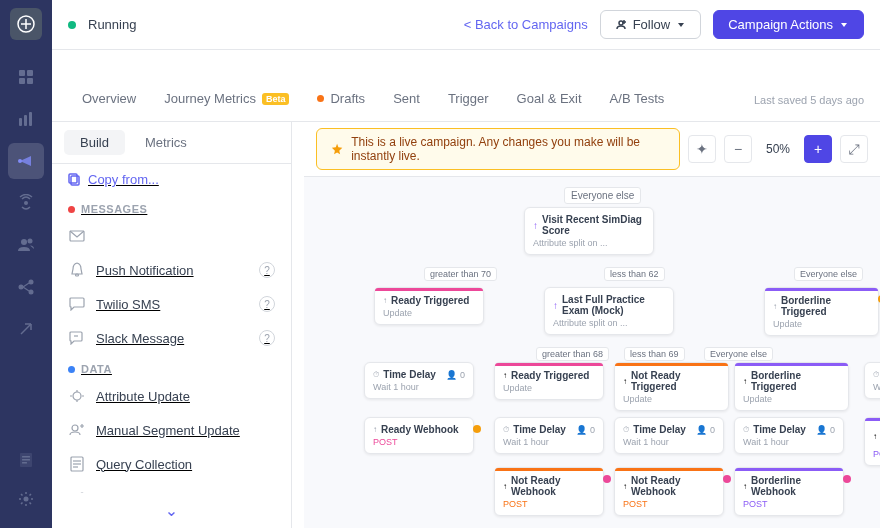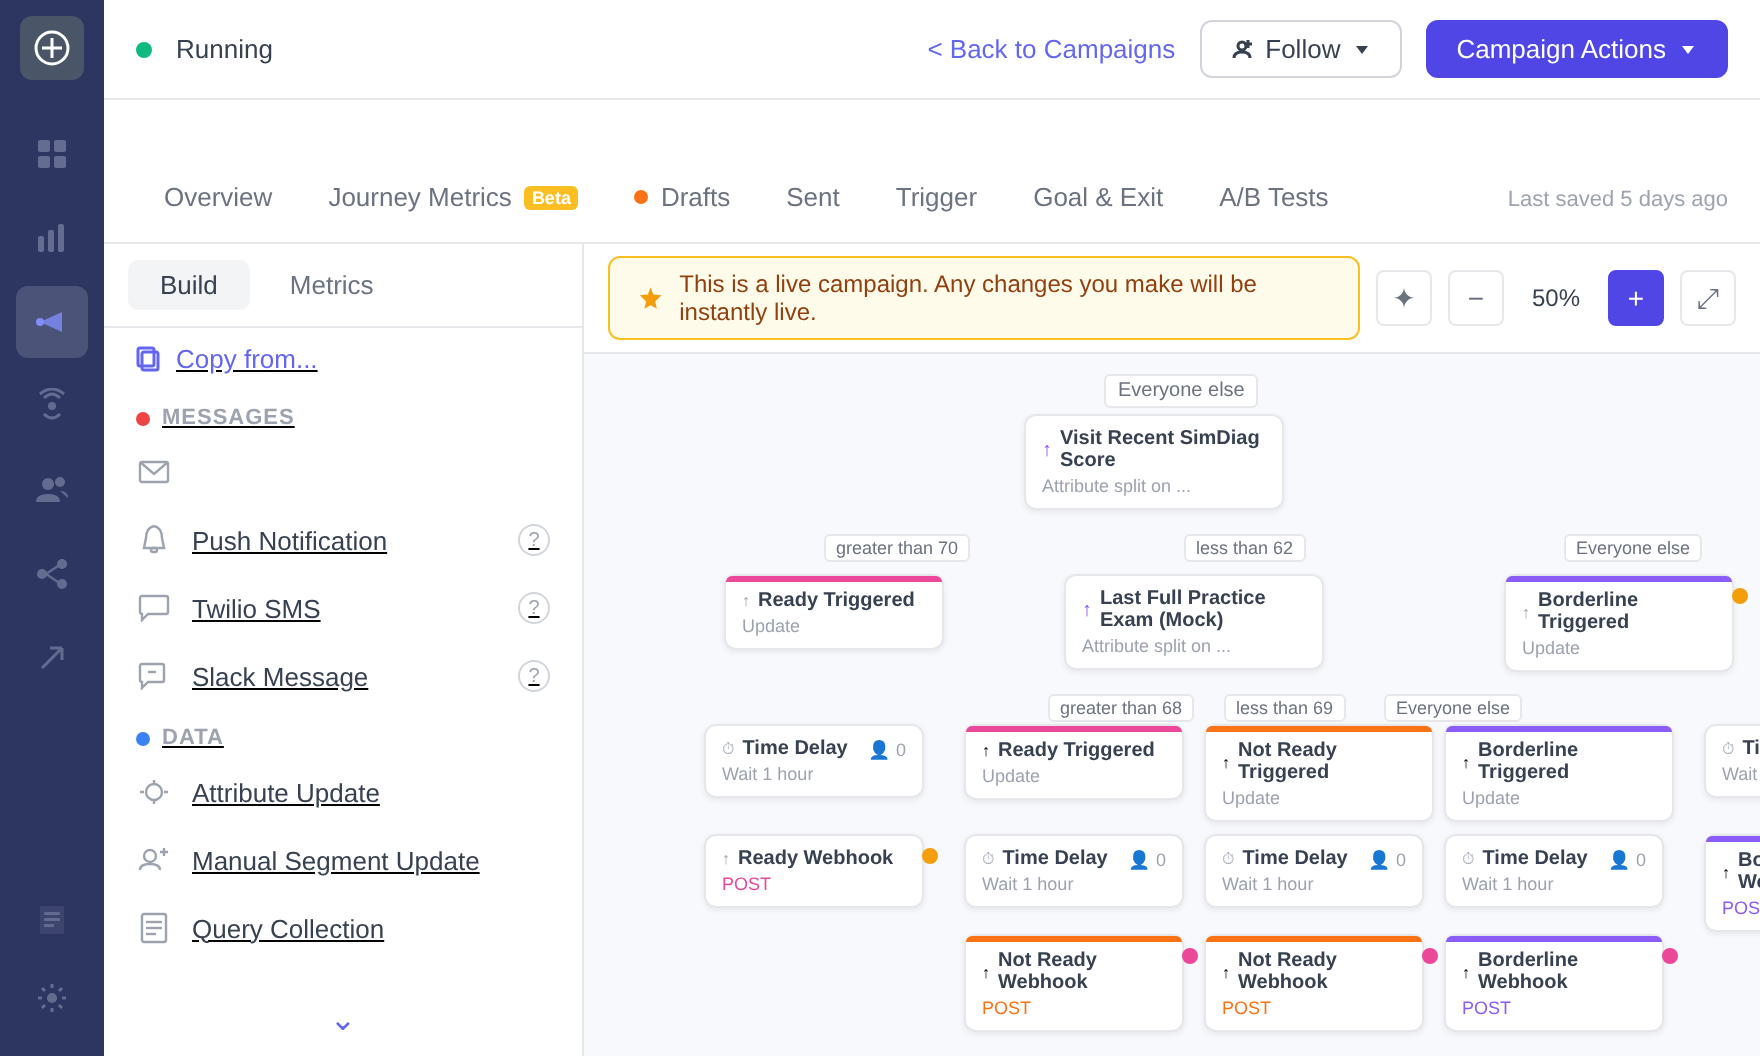--- a/index.html
+++ b/index.html
@@ -28,21 +28,21 @@
 
     
     .nav-tabs { height: 44px; border-bottom: 1px solid #e5e7eb; display: flex; align-items: center; padding: 0 16px; gap: 0; flex-shrink: 0; margin-top: 28px; }
     .nav-tab { padding: 0 14px; height: 44px; display: flex; align-items: center; font-size: 13px; color: #6b7280; cursor: pointer; border-bottom: 2px solid transparent; gap: 6px; }
     .nav-tab.active { color: #4f46e5; border-bottom: 2px solid #4f46e5; font-weight: 600; }
     .beta-badge { background: #fbbf24; color: white; font-size: 9px; padding: 1px 4px; border-radius: 3px; font-weight: 600; }
     .orange-dot { width: 7px; height: 7px; border-radius: 50%; background: #f97316; }
     .saved-text { margin-left: auto; color: #9ca3af; font-size: 11px; }
 
     
-    .content { flex: 1; display: flex; overflow: hidden; }
+    .content { flex: 1; display: flex; overflow: hidden; gap: 12px; }
 
     
     .left-panel { width: 240px; border-right: 1px solid #e5e7eb; display: flex; flex-direction: column; overflow: hidden; flex-shrink: 0; }
     .build-metrics-tabs { display: flex; padding: 8px 12px; gap: 4px; border-bottom: 1px solid #e5e7eb; }
     .panel-tab { padding: 5px 16px; border-radius: 5px; font-size: 13px; cursor: pointer; color: #6b7280; }
     .panel-tab.active { background: #f3f4f6; color: #374151; font-weight: 500; }
     .copy-from-btn { display: flex; align-items: center; gap: 6px; color: #6366f1; font-size: 13px; padding: 8px 16px; cursor: pointer; }
 
     .section-header { padding: 8px 16px 4px; display: flex; align-items: center; gap: 6px; }
     .section-dot { width: 7px; height: 7px; border-radius: 50%; }

